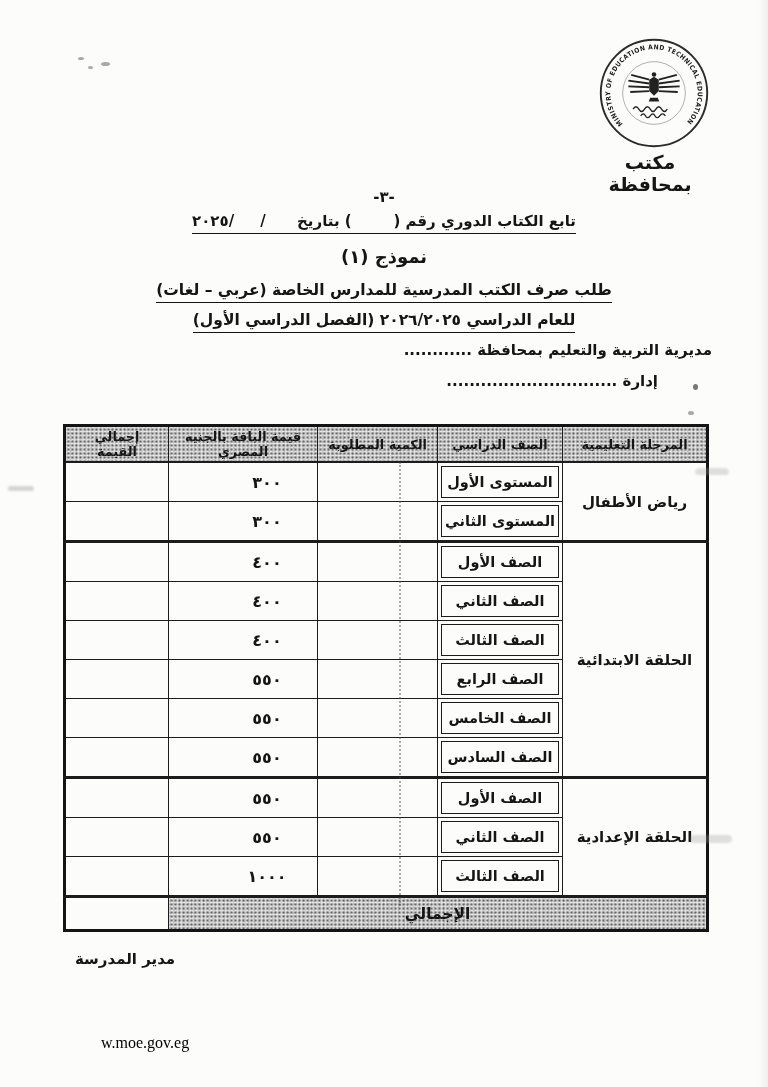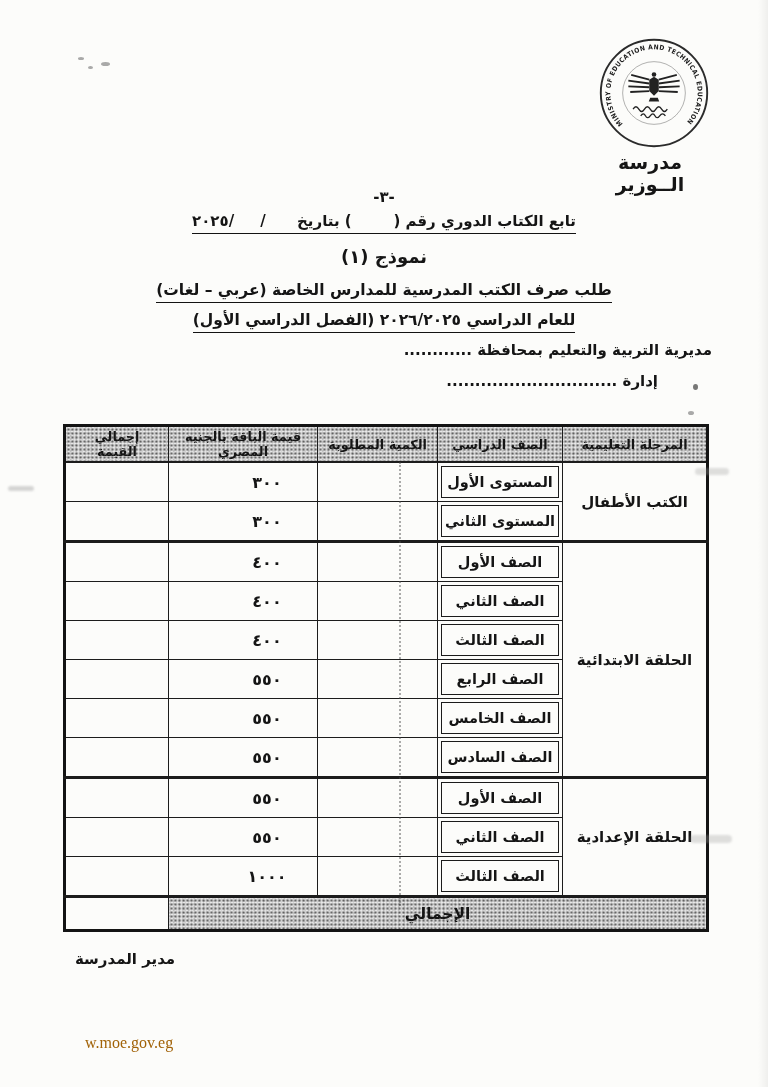--- a/index.html
+++ b/index.html
@@ -54,22 +54,22 @@
     font-weight:bold; font-size:14.5px; }
   .price-cell { text-align:center; font-weight:bold; font-size:16px; letter-spacing:1px;padding-left:48px; }
   .group-end td { border-bottom-width:3.5px; }
   tfoot td { height:34px; border-top-width:3.5px; }
   .total-label { font-weight:bold; font-size:15.5px; text-align:center; }
   .total-empty { background:#fcfcfa; }
 
   
   .signature { position:absolute; left:75px; top:950px; direction:rtl;
     font-weight:bold; font-size:15px; }
-  .footer-site { position:absolute; left:85px; top:1034px;
-    font-family:"Liberation Serif", serif; font-size:16px; color:#a16207; }
+  .footer-site { position:absolute; left:101px; top:1034px;
+    font-family:"Liberation Serif", serif; font-size:16px; color:#000000; }
   .footer-addr { position:absolute; right:186px; top:1037px; direction:rtl;
     font-weight:bold; font-size:12.5px; letter-spacing:-0.2px; }
 
   
   .fold-line { position:absolute; left:399px; top:462px; height:444px; width:0;
     border-left:2px dotted rgba(70,70,70,.45); }
   .speck { position:absolute; background:#555; border-radius:50%; opacity:.5; }
   .smudge { position:absolute; background:#9a9a9a; opacity:.3; border-radius:4px;
     filter:blur(1px); }
   .edge-shade { position:absolute; right:0; top:0; width:10px; height:1087px;
@@ -95,21 +95,21 @@
       <path d="M55 46 L36 41 M55 50 L33 47 M55 54 L33 53 M55 58 L35 59" stroke="#222" stroke-width="2" fill="none"></path>
       <path d="M65 46 L84 41 M65 50 L87 47 M65 54 L87 53 M65 58 L85 59" stroke="#222" stroke-width="2" fill="none"></path>
       <path d="M56 65 h8 l1.5 4 h-11 z" fill="#222"></path>
     </g>
     <g stroke="#222" fill="none" stroke-width="1.4">
       <path d="M38 77 q3 -5 6 0 t6 0 t6 0 t6 0 t6 0 t6 0"></path>
       <path d="M46 84 q3 -4 5 0 t5 0 t5 0 t5 0 t6 0"></path>
     </g>
   </svg>
 
-  <div class="office-label">مدرسة الــوزير</div>
+  <div class="office-label">مكتب بمحافظة</div>
 
   <div class="center-line page-number">-٣-</div>
   <div class="center-line circular">
     <span class="uline pre">تابع الكتاب الدوري رقم (        ) بتاريخ      /     /٢٠٢٥</span>
   </div>
   <div class="center-line form-no">نموذج (١)</div>
   <div class="center-line title1">
     <span class="uline">طلب صرف الكتب المدرسية للمدارس الخاصة (عربي – لغات)</span>
   </div>
   <div class="center-line title2">
@@ -132,21 +132,21 @@
         <tr>
           <th class="stipple">المرحلة التعليمية</th>
           <th class="stipple">الصف الدراسي</th>
           <th class="stipple">الكمية المطلوبة</th>
           <th class="stipple">قيمة الباقة بالجنيه المصري</th>
           <th class="stipple">إجمالي القيمة</th>
         </tr>
       </thead>
       <tbody>
           <tr>
-            <td class="stage-cell" rowspan="2">الكتب الأطفال</td>
+            <td class="stage-cell" rowspan="2">رياض الأطفال</td>
             <td class="grade-cell">
               <div class="grade-box">المستوى الأول</div>
             </td>
             <td></td>
             <td class="price-cell">٣٠٠</td>
             <td></td>
           </tr>
           <tr class="group-end">
             <td class="grade-cell">
               <div class="grade-box">المستوى الثاني</div>

